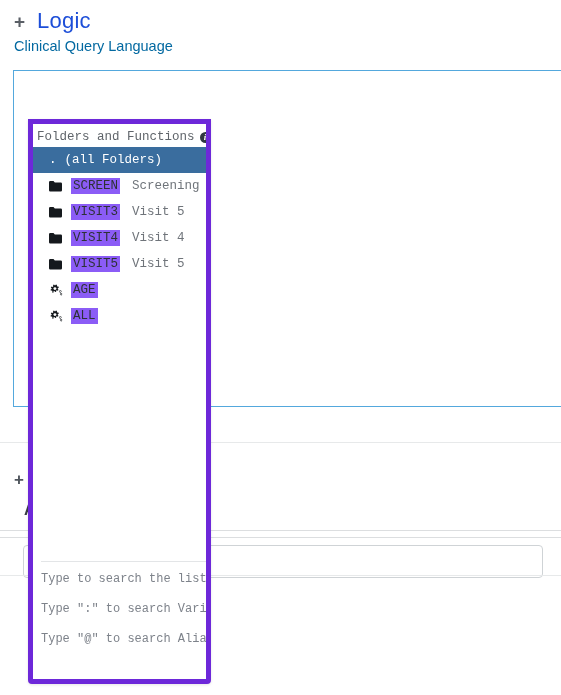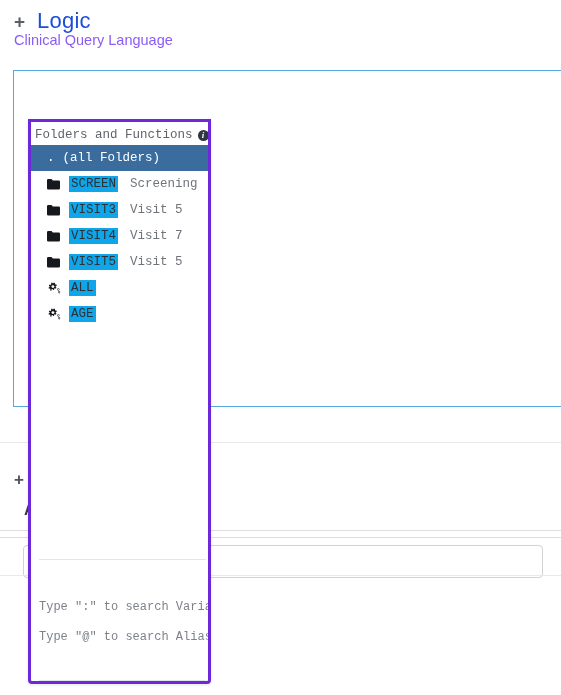--- a/index.html
+++ b/index.html
@@ -21,21 +21,21 @@
   .page-head { position: absolute; left: 14px; top: 10px; }
   .title-row { display: flex; align-items: baseline; gap: 12px; }
   .plus-glyph {
     font-size: 19px; font-weight: bold; color: #5a5f66; line-height: 1;
   }
   .page-title {
     font-size: 22px; color: #1d4ed8; font-weight: normal; line-height: 1;
     letter-spacing: .2px;
   }
   .page-subtitle {
-    font-size: 14.5px; color: #8b5cf6; line-height: 1.2;
+    margin-top: 6px; font-size: 14.5px; color: #0369a1; line-height: 1.2;
   }
 
   
   .editor-box {
     position: absolute; left: 13px; top: 70px;
     width: 560px; height: 337px;
     border: 1px solid #54a8dd;
     background: #ffffff;
   }
 
@@ -58,21 +58,21 @@
     position: absolute; left: 23px; top: 545px;
     width: 520px; height: 33px;
     border: 1px solid #cfd3d6; border-radius: 4px; background: #fff;
   }
 
   
   .ac-panel {
     position: absolute; left: 28px; top: 119px;
     width: 183px; height: 565px;
     background: #ffffff;
-    border: 3px solid #6d28d9;
+    border: 5px solid #6d28d9;
     border-radius: 0 0 4px 4px;
     box-shadow: 0 1px 3px rgba(0,0,0,.10);
     font-family: "Liberation Mono", monospace;
     overflow: hidden;
   }
   .ac-header {
     position: relative;
     height: 23px;
     padding: 3px 4px 0 4px;
     display: flex; align-items: center;
@@ -118,21 +118,21 @@
   .ac-item .sel-label { }
 
   .ac-icon-slot {
     width: 22px; flex: 0 0 22px;
     display: flex; align-items: center; justify-content: flex-start;
   }
   .folder-icon { display: block; }
   .cogs-icon { display: block; }
 
   .code-chip {
-    background: #0ea5e9;
+    background: #8b5cf6;
     color: #2d3136;
     padding: 1px 2px;
     font-size: 12.5px;
     font-family: "Liberation Mono", monospace;
   }
   .item-desc {
     margin-left: 12px;
     color: #6f747a;
     font-size: 12.5px;
   }
@@ -211,21 +211,21 @@
           <span class="code-chip">VISIT3</span>
           <span class="item-desc">Visit 5</span>
         </li>
         <li class="ac-item">
           <span class="ac-icon-slot">
             <svg class="folder-icon" width="13" height="11" viewBox="0 0 13 11" aria-hidden="true">
               <path d="M0 1.2A1.2 1.2 0 0 1 1.2 0h3.3l1.3 1.5h6A1.2 1.2 0 0 1 13 2.7v6.6A1.2 1.2 0 0 1 11.8 10.5H1.2A1.2 1.2 0 0 1 0 9.3z" fill="#15191d"></path>
             </svg>
           </span>
           <span class="code-chip">VISIT4</span>
-          <span class="item-desc">Visit 7</span>
+          <span class="item-desc">Visit 4</span>
         </li>
         <li class="ac-item">
           <span class="ac-icon-slot">
             <svg class="folder-icon" width="13" height="11" viewBox="0 0 13 11" aria-hidden="true">
               <path d="M0 1.2A1.2 1.2 0 0 1 1.2 0h3.3l1.3 1.5h6A1.2 1.2 0 0 1 13 2.7v6.6A1.2 1.2 0 0 1 11.8 10.5H1.2A1.2 1.2 0 0 1 0 9.3z" fill="#15191d"></path>
             </svg>
           </span>
           <span class="code-chip">VISIT5</span>
           <span class="item-desc">Visit 5</span>
         </li>
@@ -235,40 +235,41 @@
               <g fill="#15191d">
                 <path d="M5.0 0.4l.55.95a3.6 3.6 0 0 1 .85 0L6.95.4l1.15.48-.25 1.05c.22.2.4.42.55.66l1.07-.1.3 1.2-.97.45a3.6 3.6 0 0 1-.1.83l.82.67-.7 1.02-1.02-.37c-.2.18-.43.33-.67.45l.05 1.08-1.2.22-.42-1a3.6 3.6 0 0 1-.83-.13L4.2 8.9 3.1 8.3l.33-1.03a3.6 3.6 0 0 1-.5-.66L1.86 6.7l-.26-1.2.98-.42a3.6 3.6 0 0 1 .07-.83l-.84-.64.66-1.04 1.04.34c.2-.2.43-.35.68-.48L4.1.93z"></path>
                 <circle cx="5.95" cy="4.6" r="1.45" fill="#ffffff"></circle>
                 <path d="M11.35 6.1l.4.6.72-.05.22.82-.64.33.02.72-.8.28-.38-.6-.72.07-.26-.8.62-.36-.05-.72z"></path>
                 <circle cx="11.2" cy="7.45" r=".72" fill="#ffffff"></circle>
                 <path d="M12.1 9.1l.35.5.62-.04.2.7-.56.3.02.62-.7.24-.33-.52-.62.06-.22-.69.53-.3-.04-.62z"></path>
                 <circle cx="11.95" cy="10.25" r=".6" fill="#ffffff"></circle>
               </g>
             </svg>
           </span>
-          <span class="code-chip">ALL</span>
+          <span class="code-chip">AGE</span>
         </li>
         <li class="ac-item">
           <span class="ac-icon-slot">
             <svg class="cogs-icon" width="15" height="12" viewBox="0 0 15 12" aria-hidden="true">
               <g fill="#15191d">
                 <path d="M5.0 0.4l.55.95a3.6 3.6 0 0 1 .85 0L6.95.4l1.15.48-.25 1.05c.22.2.4.42.55.66l1.07-.1.3 1.2-.97.45a3.6 3.6 0 0 1-.1.83l.82.67-.7 1.02-1.02-.37c-.2.18-.43.33-.67.45l.05 1.08-1.2.22-.42-1a3.6 3.6 0 0 1-.83-.13L4.2 8.9 3.1 8.3l.33-1.03a3.6 3.6 0 0 1-.5-.66L1.86 6.7l-.26-1.2.98-.42a3.6 3.6 0 0 1 .07-.83l-.84-.64.66-1.04 1.04.34c.2-.2.43-.35.68-.48L4.1.93z"></path>
                 <circle cx="5.95" cy="4.6" r="1.45" fill="#ffffff"></circle>
                 <path d="M11.35 6.1l.4.6.72-.05.22.82-.64.33.02.72-.8.28-.38-.6-.72.07-.26-.8.62-.36-.05-.72z"></path>
                 <circle cx="11.2" cy="7.45" r=".72" fill="#ffffff"></circle>
                 <path d="M12.1 9.1l.35.5.62-.04.2.7-.56.3.02.62-.7.24-.33-.52-.62.06-.22-.69.53-.3-.04-.62z"></path>
                 <circle cx="11.95" cy="10.25" r=".6" fill="#ffffff"></circle>
               </g>
             </svg>
           </span>
-          <span class="code-chip">AGE</span>
+          <span class="code-chip">ALL</span>
         </li>
       </ul>
 
     <div class="ac-div d1"></div>
 
+    <div class="ac-hint h1">Type to search the list</div>
     <div class="ac-hint h2">Type ":" to search Variables</div>
     <div class="ac-hint h3">Type "@" to search Aliases</div>
 
     <div class="ac-div d2"></div>
 
   </div>
 </div>
 
 </body></html>

